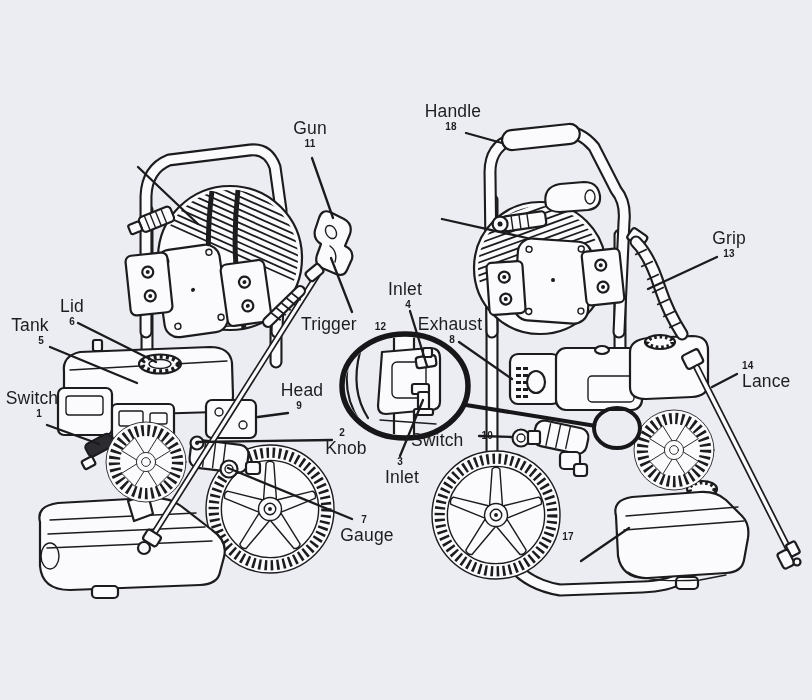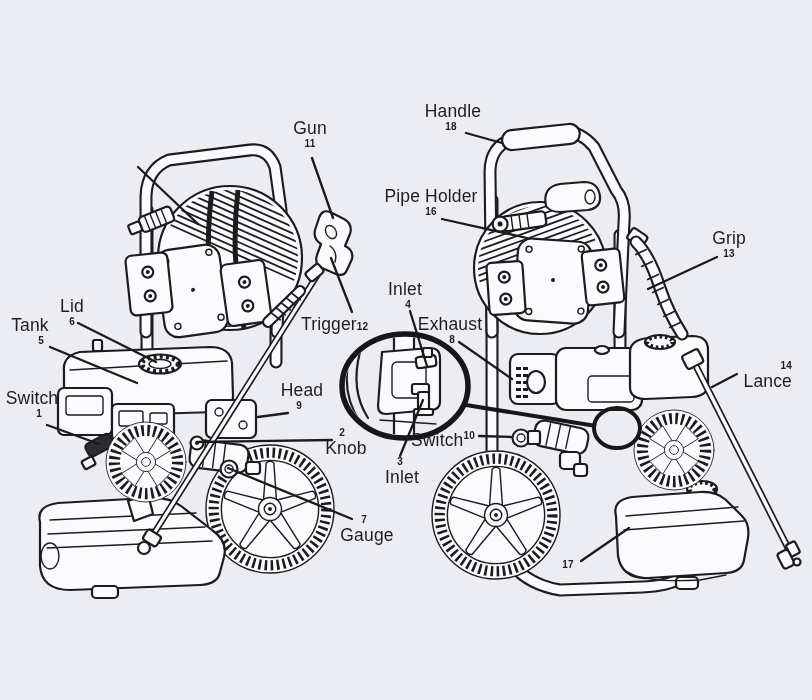--- a/index.html
+++ b/index.html
@@ -9,22 +9,22 @@
     font-family:"Liberation Sans","DejaVu Sans",sans-serif;
   }
   #art{position:absolute;left:0;top:0;}
   .lbl{
     position:absolute;display:flex;flex-direction:column;align-items:center;
     color:#1d1d20;line-height:1.08;letter-spacing:.15px;pointer-events:none;
     text-align:center;
   }
   .lbl .nm{font-size:17.5px;font-weight:400;white-space:nowrap;}
   .lbl .no{font-size:10px;font-weight:700;margin-top:1px;}
-  .lbl.row{flex-direction:row;align-items:baseline;gap:0;}
-  .lbl.la{align-items:flex-end;text-align:left;}
+  .lbl.row{flex-direction:row;align-items:baseline;gap:18px;}
+  .lbl.la{align-items:flex-start;text-align:left;}
   
   .o{fill:#fbfbfd;stroke:#1c1c1f;stroke-width:2.2;stroke-linejoin:round;stroke-linecap:round;}
   .s{fill:none;stroke:#1c1c1f;stroke-width:2.2;stroke-linejoin:round;stroke-linecap:round;}
   .t{stroke-width:1.4;}
   .tb{fill:none;stroke:#1c1c1f;stroke-width:13;stroke-linecap:round;stroke-linejoin:round;}
   .tw{fill:none;stroke:#fbfbfd;stroke-width:8.8;stroke-linecap:round;stroke-linejoin:round;}
   .lead{stroke:#1b1b1d;stroke-width:2.3;stroke-linecap:round;}
   .hatch{stroke:#1c1c1f;stroke-width:1.8;}
 </style>
 </head>
@@ -395,24 +395,20 @@
 </svg>
 
   <div class="lbl" style="left:288px;top:119px;width:44px">
     <span class="nm">Gun</span>
     <span class="no">11</span>
   </div>
   <div class="lbl" style="left:423px;top:102px;width:60px">
     <span class="nm">Handle</span>
     <span class="no" style="transform:translateX(-2px)">18</span>
   </div>
-  <div class="lbl" style="left:388px;top:187px;width:86px">
-    <span class="nm">Pipe Holder</span>
-    <span class="no">16</span>
-  </div>
   <div class="lbl" style="left:711px;top:229px;width:36px">
     <span class="nm">Grip</span>
     <span class="no">13</span>
   </div>
   <div class="lbl" style="left:52px;top:297px;width:40px">
     <span class="nm">Lid</span>
     <span class="no">6</span>
   </div>
   <div class="lbl" style="left:10px;top:316px;width:40px">
     <span class="nm">Tank</span>
@@ -451,17 +447,17 @@
     <span class="no" style="transform:translateY(-7px)">10</span>
   </div>
   <div class="lbl" style="left:383px;top:456px;width:38px">
     <span class="no" style="transform:translateX(-2px)">3</span>
     <span class="nm">Inlet</span>
   </div>
   <div class="lbl" style="left:343px;top:514px;width:48px">
     <span class="no" style="transform:translateX(-3px)">7</span>
     <span class="nm">Gauge</span>
   </div>
-  <div class="lbl" style="left:508px;top:559px;width:116px">
+  <div class="lbl" style="left:508px;top:531px;width:116px">
     <span class="no" style="transform:translateX(2px)">17</span>
   </div>
 
 </div>
 
 </body></html>

